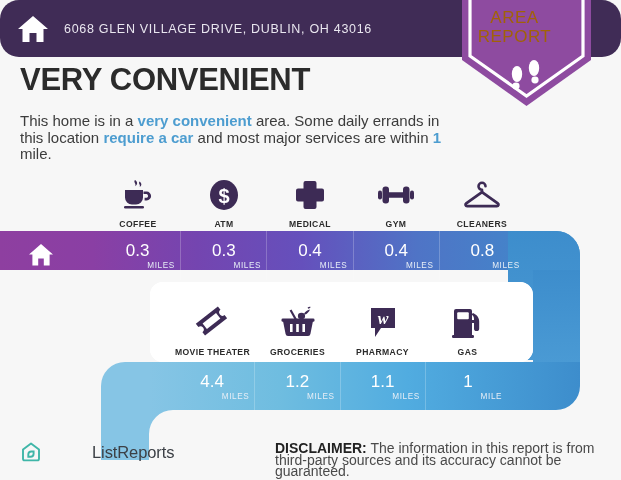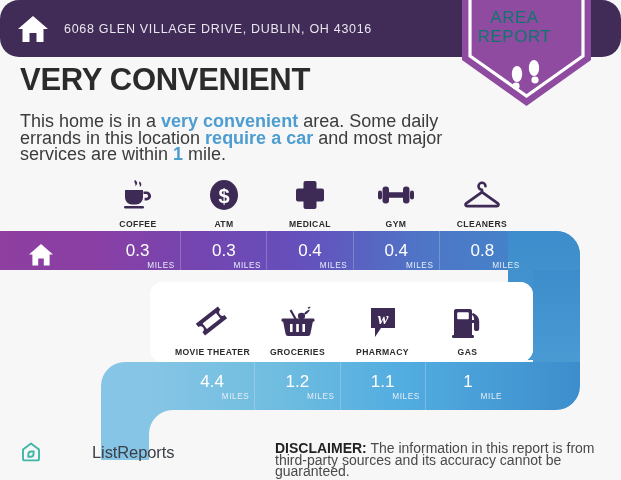--- a/index.html
+++ b/index.html
@@ -23,31 +23,31 @@
     margin-left:14px; white-space:nowrap;
   }
 
   
   .badge{
     position:absolute; left:462px; top:-6px; width:129px; height:112px; z-index:6;
   }
   .badge svg{ display:block; width:129px; height:112px; }
   .badge-text{
     position:absolute; left:0; top:14px; width:105px; text-align:center;
-    color:#0f766e; font-size:17px; font-weight:400; line-height:19px; letter-spacing:.5px;
+    color:#a16207; font-size:17px; font-weight:400; line-height:19px; letter-spacing:.5px;
   }
 
   
   .title{
     position:absolute; left:20px; top:62px;
     font-size:31px; font-weight:700; color:#2b2b2b; letter-spacing:-.3px;
   }
   .intro{
     position:absolute; left:20px; top:113px; width:430px;
-    font-size:18px; line-height:16.5px; color:#3c3c3c;
+    font-size:15px; line-height:16.5px; color:#3c3c3c;
   }
   .hl{ color:#4d9dd0; font-weight:700; }
 
   
   .ribbon{ position:absolute; left:0; top:228px; width:621px; height:232px; z-index:1; }
   .ribbon svg{ display:block; }
 
   
   .iconrow1{
     position:absolute; left:95px; top:167px; width:430px; height:62px;

